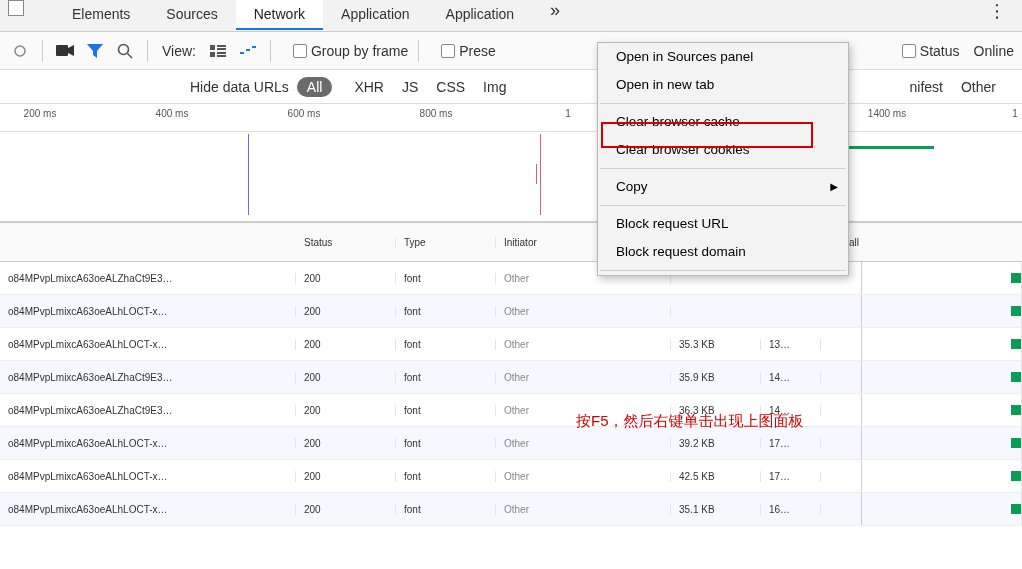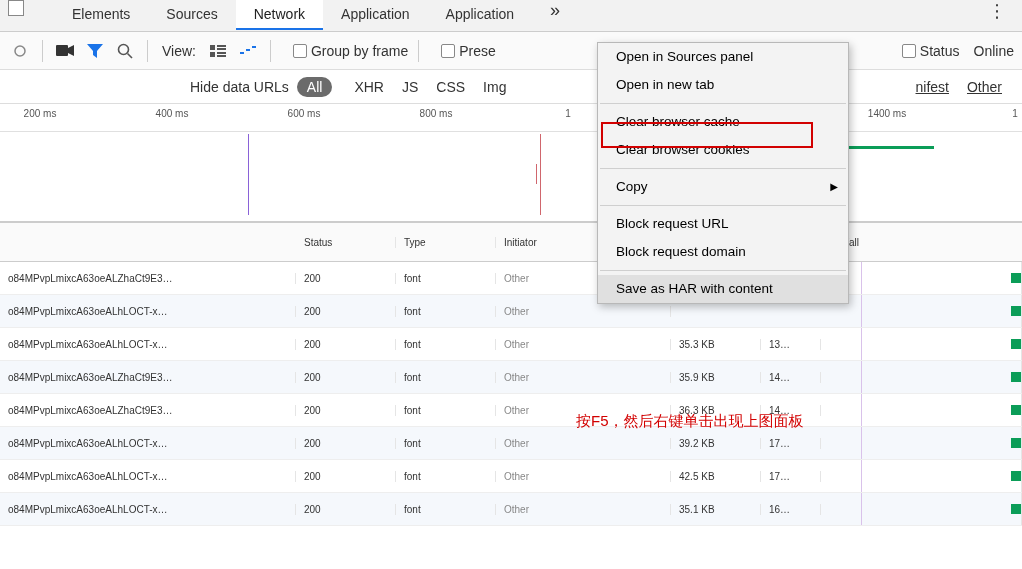--- a/index.html
+++ b/index.html
@@ -297,21 +297,21 @@
 </div>
 
 <div class="filterrow">
   <div class="cbgroup">
     <span class="checkbox"></span>
       <span>Hide data URLs</span>
   </div>
   <span class="pill all">All</span>
   <span id="ftypes"><span class="ftype" style="margin-left: 10px;">XHR</span><span class="ftype" style="margin-left: 10px;">JS</span><span class="ftype" style="margin-left: 10px;">CSS</span><span class="ftype" style="margin-left: 10px;">Img</span></span>
   <span style="flex:1"></span>
-  <span id="ftypes-right" style="margin-right:16px;text-decoration:underline;"><span class="ftype" style="margin-left: 10px;">nifest</span><span class="ftype" style="margin-left: 10px;">Other</span></span>
+  <span id="ftypes-right" style="margin-right:22px;"><span class="ftype" style="margin-left: 10px;">nifest</span><span class="ftype" style="margin-left: 10px;">Other</span></span>
 </div>
 
 <div class="ruler" id="ruler">
     <div class="tick" style="left: 40px;">200 ms</div>
     <div class="tick" style="left: 172px;">400 ms</div>
     <div class="tick" style="left: 304px;">600 ms</div>
     <div class="tick" style="left: 436px; text-align: center;">800 ms</div>
     <div class="tick" style="left: 568px;">1</div>
     <div class="tick" style="left: 887px;">1400 ms</div>
     <div class="tick" style="left: 1015px;">1</div>
@@ -454,20 +454,17 @@
       <span class="submenu-arrow" style="font-size: 10px;">▶</span>
     </div>
     <div class="sep"></div>
     <div class="mi">
       <span>Block request URL</span>
     </div>
     <div class="mi">
       <span>Block request domain</span>
     </div>
     <div class="sep"></div>
-    <div class="mi hl">
-      <span>Save as HAR with content</span>
-    </div>
   </div>
 
 <div class="redbox" style="left:601px; top:122px; width:212px; height:26px;"></div>
 
 <div class="annotation" style="left:576px; top:412px;">按F5，然后右键单击出现上图面板</div>
 
 </body></html>

